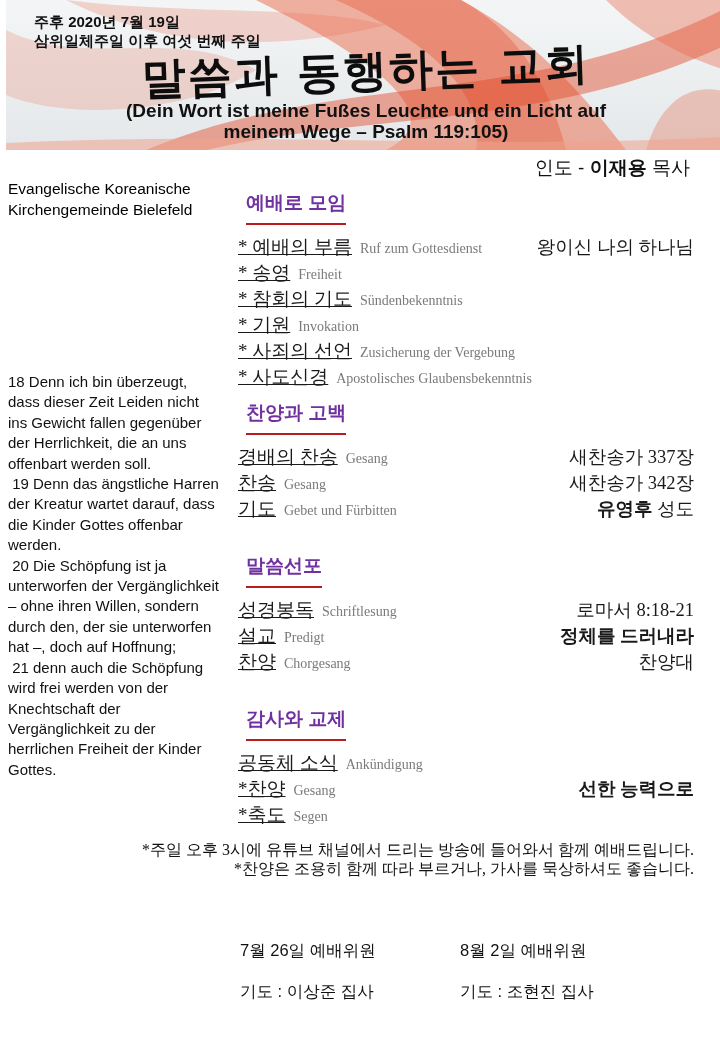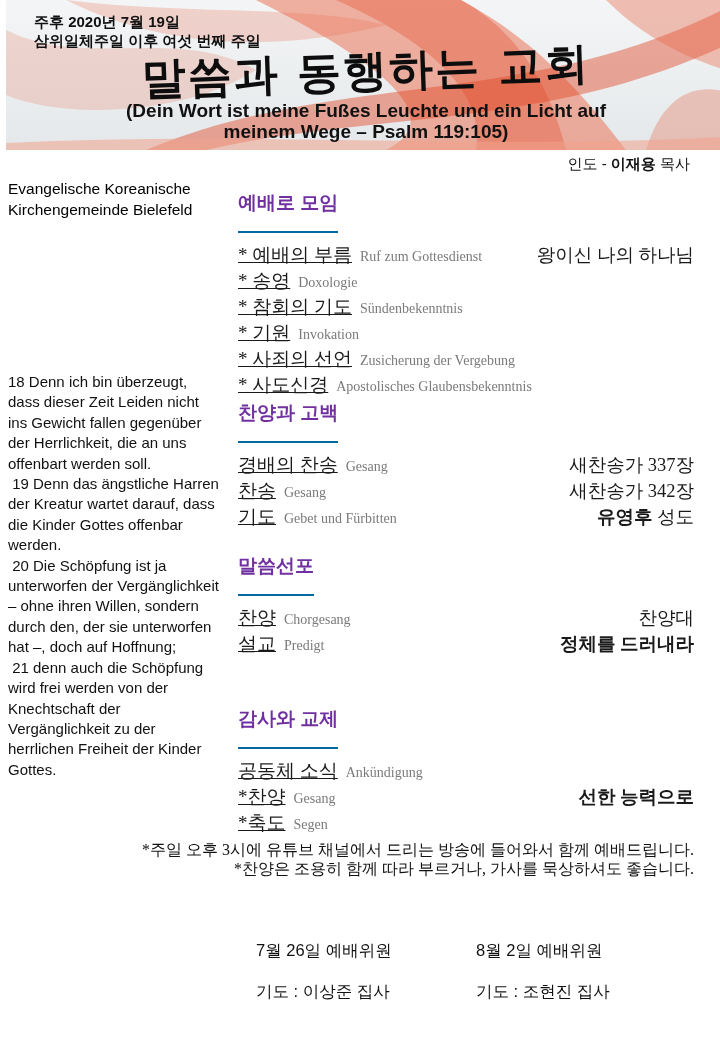--- a/index.html
+++ b/index.html
@@ -9,44 +9,44 @@
   .hero{position:absolute;left:6px;top:0;width:720px;height:150px;overflow:hidden;}
   .hero svg{position:absolute;left:0;top:0;}
   .hero-date{position:absolute;left:28px;top:12px;font-size:15px;font-weight:bold;
              line-height:19px;color:#111;z-index:3;}
   .hero-title{position:absolute;left:0;top:48px;width:720px;text-align:center;z-index:3;
               font-family:"DejaVu Serif",serif;font-weight:bold;font-size:44px;line-height:46px;
               transform:rotate(-2deg);letter-spacing:2px;color:#0d0d0d;}
   .hero-sub{position:absolute;left:0;top:100px;width:720px;text-align:center;z-index:3;
             font-size:19px;font-weight:bold;line-height:21px;color:#111;}
   
-  .leader{position:absolute;right:30px;top:155px;font-size:15px;color:#111;}
+  .leader{position:absolute;right:30px;top:155px;font-size:19px;color:#111;}
   .leader b{font-weight:bold;}
   
   .church{position:absolute;left:8px;top:178px;width:220px;font-size:15.5px;line-height:21px;color:#000000;}
   .scripture{position:absolute;left:8px;top:372px;width:212px;font-size:15px;line-height:20.4px;color:#111;}
   .scripture p{margin:0;white-space:pre-wrap;}
   
   .order{position:absolute;left:238px;top:0;width:456px;}
   .section{position:absolute;left:0;width:456px;}
   .sec1{top:190px;} .sec2{top:400px;} .sec3{top:553px;} .sec4{top:706px;}
   .sec-heading{display:inline-block;font-size:19px;font-weight:bold;color:#7030A0;
-               border-bottom:2px solid #0369a1;padding-bottom:15px;margin:0 0 9px 0;}
+               border-bottom:2px solid #b91c1c;padding-bottom:7px;margin:0 0 9px 8px;}
   .row{display:flex;align-items:baseline;}
   .sec1 .row{min-height:24.8px;}
   .sec2 .row,.sec3 .row,.sec4 .row{min-height:21.3px;}
   .k{font-family:"Liberation Serif",serif;font-size:19px;white-space:nowrap;text-decoration:underline;}
   .g{font-family:"Liberation Serif",serif;font-size:14px;color:#7a7a7a;margin-left:8px;white-space:nowrap;}
   .v{margin-left:auto;font-family:"Liberation Serif",serif;font-size:18.5px;text-align:right;white-space:nowrap;}
   .v b{font-weight:bold;}
   
   .notes{position:absolute;right:26px;top:840px;text-align:right;
          font-family:"Liberation Serif",serif;font-size:16px;line-height:19px;color:#111;}
   
-  .roster{position:absolute;left:256px;top:940px;width:440px;display:flex;}
+  .roster{position:absolute;left:240px;top:940px;width:440px;display:flex;}
   .roster-col{width:237px;font-size:16.5px;color:#111;}
   .roster-col .r-title{margin-bottom:19px;}
 </style>
 </head>
 <body>
 
 <div class="page">
 
   <header class="hero">
     <svg width="720" height="150" viewBox="0 0 720 150" preserveAspectRatio="none">
@@ -95,21 +95,21 @@
 
     <section class="section sec1">
       <h2 class="sec-heading">예배로 모임</h2>
       <div class="row">
         <span class="k">* 예배의 부름</span>
         <span class="g">Ruf zum Gottesdienst</span>
         <span class="v"><b></b><span>왕이신 나의 하나님</span></span>
       </div>
       <div class="row">
         <span class="k">* 송영</span>
-        <span class="g">Doxologie</span>
+        <span class="g">Freiheit</span>
         <span class="v"><b></b><span></span></span>
       </div>
       <div class="row">
         <span class="k">* 참회의 기도</span>
         <span class="g">Sündenbekenntnis</span>
         <span class="v"><b></b><span></span></span>
       </div>
       <div class="row">
         <span class="k">* 기원</span>
         <span class="g">Invokation</span>
@@ -142,28 +142,33 @@
       <div class="row">
         <span class="k">기도</span>
         <span class="g">Gebet und Fürbitten</span>
         <span class="v"><b>유영후</b><span> 성도</span></span>
       </div>
     </section>
 
     <section class="section sec3">
       <h2 class="sec-heading">말씀선포</h2>
       <div class="row">
+        <span class="k">성경봉독</span>
+        <span class="g">Schriftlesung</span>
+        <span class="v"><b></b><span>로마서 8:18-21</span></span>
+      </div>
+      <div class="row">
+        <span class="k">설교</span>
+        <span class="g">Predigt</span>
+        <span class="v"><b>정체를 드러내라</b><span></span></span>
+      </div>
+      <div class="row">
         <span class="k">찬양</span>
         <span class="g">Chorgesang</span>
         <span class="v"><b></b><span>찬양대</span></span>
-      </div>
-      <div class="row">
-        <span class="k">설교</span>
-        <span class="g">Predigt</span>
-        <span class="v"><b>정체를 드러내라</b><span></span></span>
       </div>
     </section>
 
     <section class="section sec4">
       <h2 class="sec-heading">감사와 교제</h2>
       <div class="row">
         <span class="k">공동체 소식</span>
         <span class="g">Ankündigung</span>
         <span class="v"><b></b><span></span></span>
       </div>

